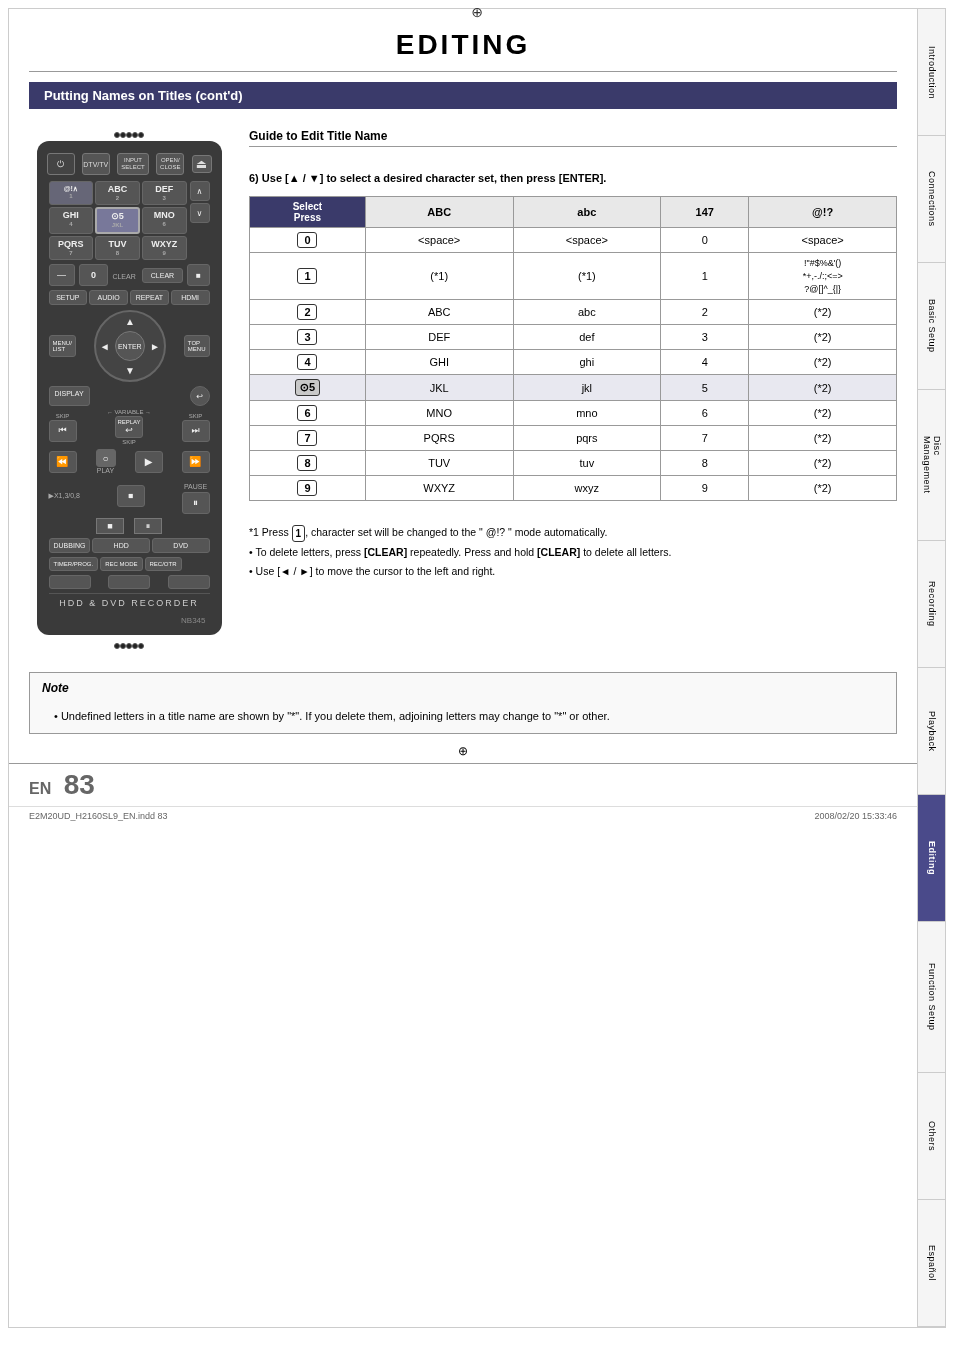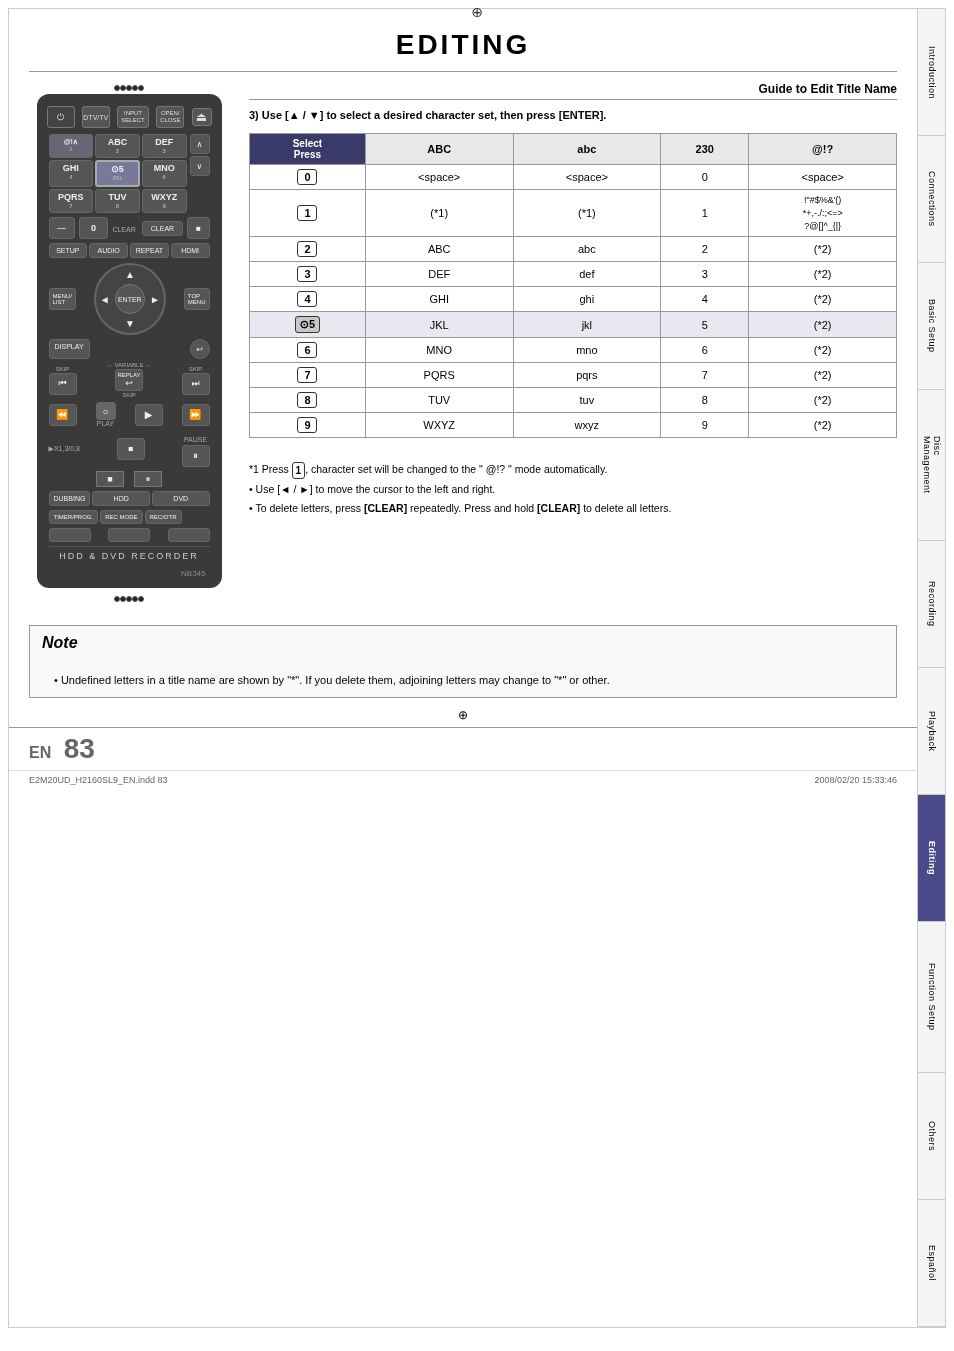--- a/index.html
+++ b/index.html
@@ -526,24 +526,23 @@
     }
 
     
     .guide-content {
       flex: 1;
     }
 
     .guide-title {
       font-weight: bold;
       font-size: 12px;
-      margin-bottom: 8px;
+      margin-bottom: 24px;
       border-bottom: 1px solid #999;
       padding-bottom: 3px;
-      text-align: right;
     }
 
     .guide-instructions {
       margin-bottom: 10px;
     }
 
     .guide-step {
       margin-bottom: 5px;
       font-size: 11px;
       line-height: 1.4;
@@ -607,22 +606,22 @@
     
     .note-box {
       border: 1px solid #999;
       margin: 10px 20px;
       padding: 8px 12px;
       background: #f9f9f9;
     }
     .note-title {
       font-style: italic;
       font-weight: bold;
-      font-size: 16px;
-      margin-bottom: 20px;
+      font-size: 12px;
+      margin-bottom: 13px;
     }
     .note-content {
       font-size: 11px;
       line-height: 1.5;
       margin-left: 12px;
     }
 
     
     .bottom-bar {
       border-top: 1px solid #999;
@@ -696,20 +695,21 @@
     <div class="side-tab">Others</div>
     <div class="side-tab">Español</div>
   </div>
 
   <div class="main-content">
 
     <div class="page-title-area">
       <div class="page-title">EDITING</div>
     </div>
 
+    <div class="section-header">Putting Names on Titles (cont'd)</div>
 
     <div class="content-area">
 
       <div class="remote-container">
         <div class="remote-dots">
           <div class="remote-dot"></div>
           <div class="remote-dot"></div>
           <div class="remote-dot"></div>
           <div class="remote-dot"></div>
           <div class="remote-dot"></div>
@@ -851,31 +851,31 @@
           <div class="remote-dot"></div>
           <div class="remote-dot"></div>
         </div>
       </div>
 
       <div class="guide-content">
         <div class="guide-title">Guide to Edit Title Name</div>
 
         <div class="guide-instructions">
           <div class="guide-step">
-            <strong>3) Use [▲ / ▼] to select a desired character set, then press [ENTER].</strong>
+            <strong>6) Use [▲ / ▼] to select a desired character set, then press [ENTER].</strong>
           </div>
         </div>
 
         <table class="char-table">
           <thead>
             <tr>
               <th class="select-press">Select<br>Press</th>
               <th>ABC</th>
               <th>abc</th>
-              <th>230</th>
+              <th>147</th>
               <th>@!?</th>
             </tr>
           </thead>
           <tbody>
             <tr>
               <td class="num-cell"><span class="num-badge">0</span></td>
               <td>&lt;space&gt;</td>
               <td>&lt;space&gt;</td>
               <td>0</td>
               <td>&lt;space&gt;</td>
@@ -941,22 +941,22 @@
               <td>WXYZ</td>
               <td>wxyz</td>
               <td>9</td>
               <td>(*2)</td>
             </tr>
           </tbody>
         </table>
 
         <div class="notes-section">
           <p>*1 Press <span class="inline-badge">1</span>, character set will be changed to the " @!? " mode automatically.</p>
+          <p>• To delete letters, press <strong>[CLEAR]</strong> repeatedly. Press and hold <strong>[CLEAR]</strong> to delete all letters.</p>
           <p>• Use [◄ / ►] to move the cursor to the left and right.</p>
-          <p>• To delete letters, press <strong>[CLEAR]</strong> repeatedly. Press and hold <strong>[CLEAR]</strong> to delete all letters.</p>
         </div>
       </div>
     </div>
 
     <div class="note-box">
       <div class="note-title">Note</div>
       <div class="note-content">• Undefined letters in a title name are shown by "*". If you delete them, adjoining letters may change to "*" or other.</div>
     </div>
 
     <div style="text-align:center; margin: 5px 0;">⊕</div>

